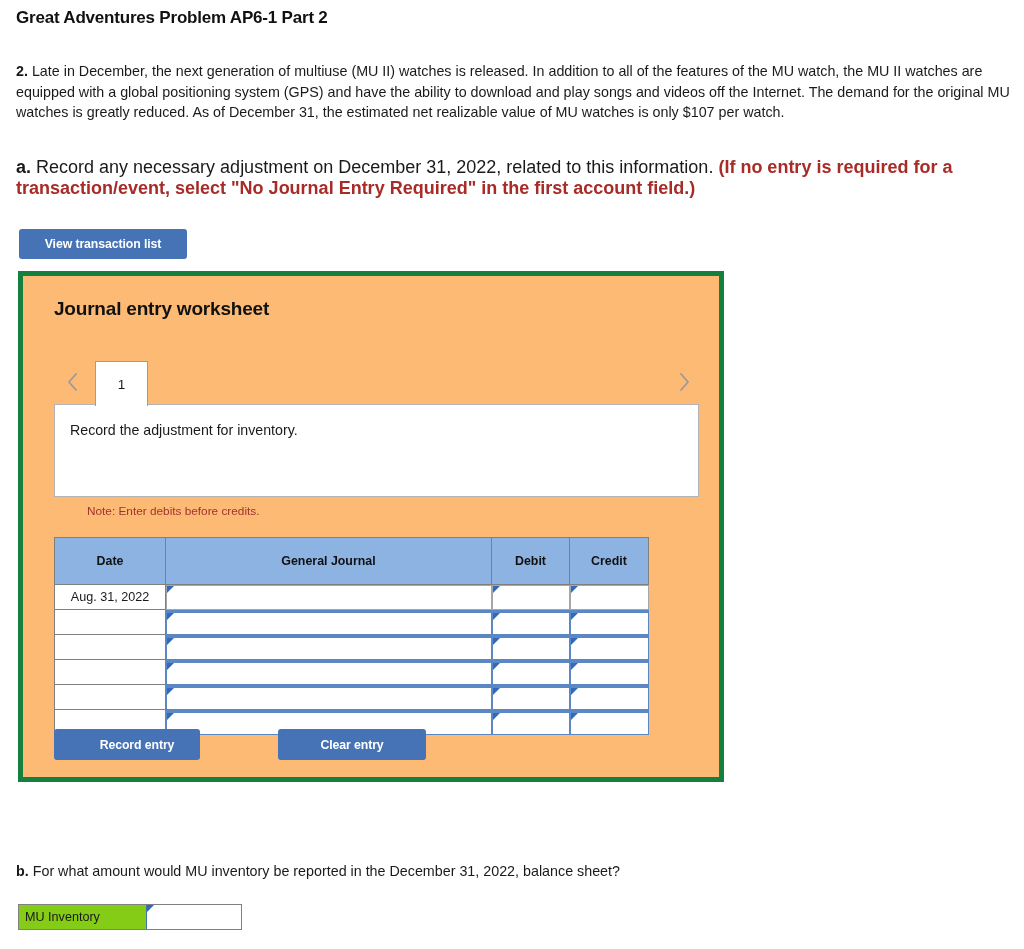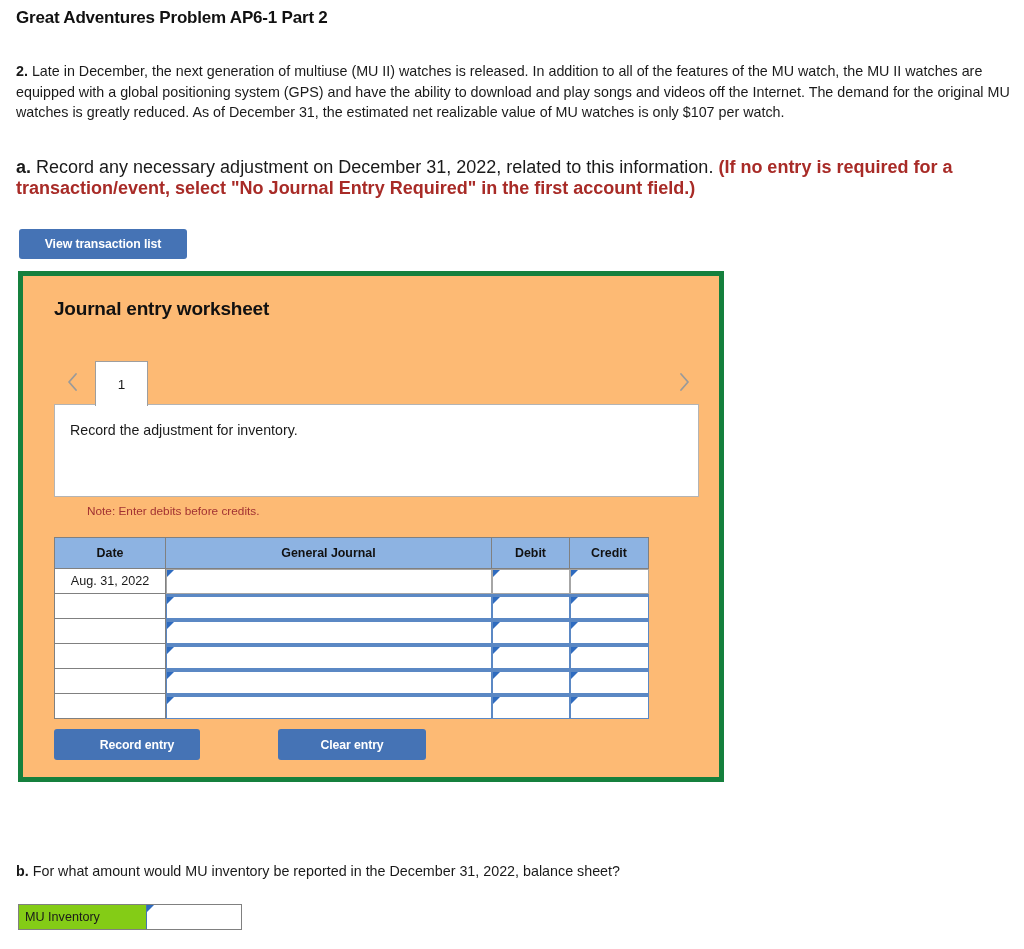--- a/index.html
+++ b/index.html
@@ -152,21 +152,21 @@
     table-layout: fixed;
   }
   .jtable th {
     background: #8db3e2;
     border: 1px solid #808080;
     height: 22px;
     font-size: 12.4px;
     font-weight: bold;
     color: #111;
     text-align: center;
-    padding: 8px;
+    padding: 16px;
   }
   .jtable td {
     border: 1px solid #808080;
     background: #ffffff;
     padding: 0;
     height: 25px;
     vertical-align: middle;
   }
   .col-date   { width: 111px; }
   .col-gj     { width: 326px; }

